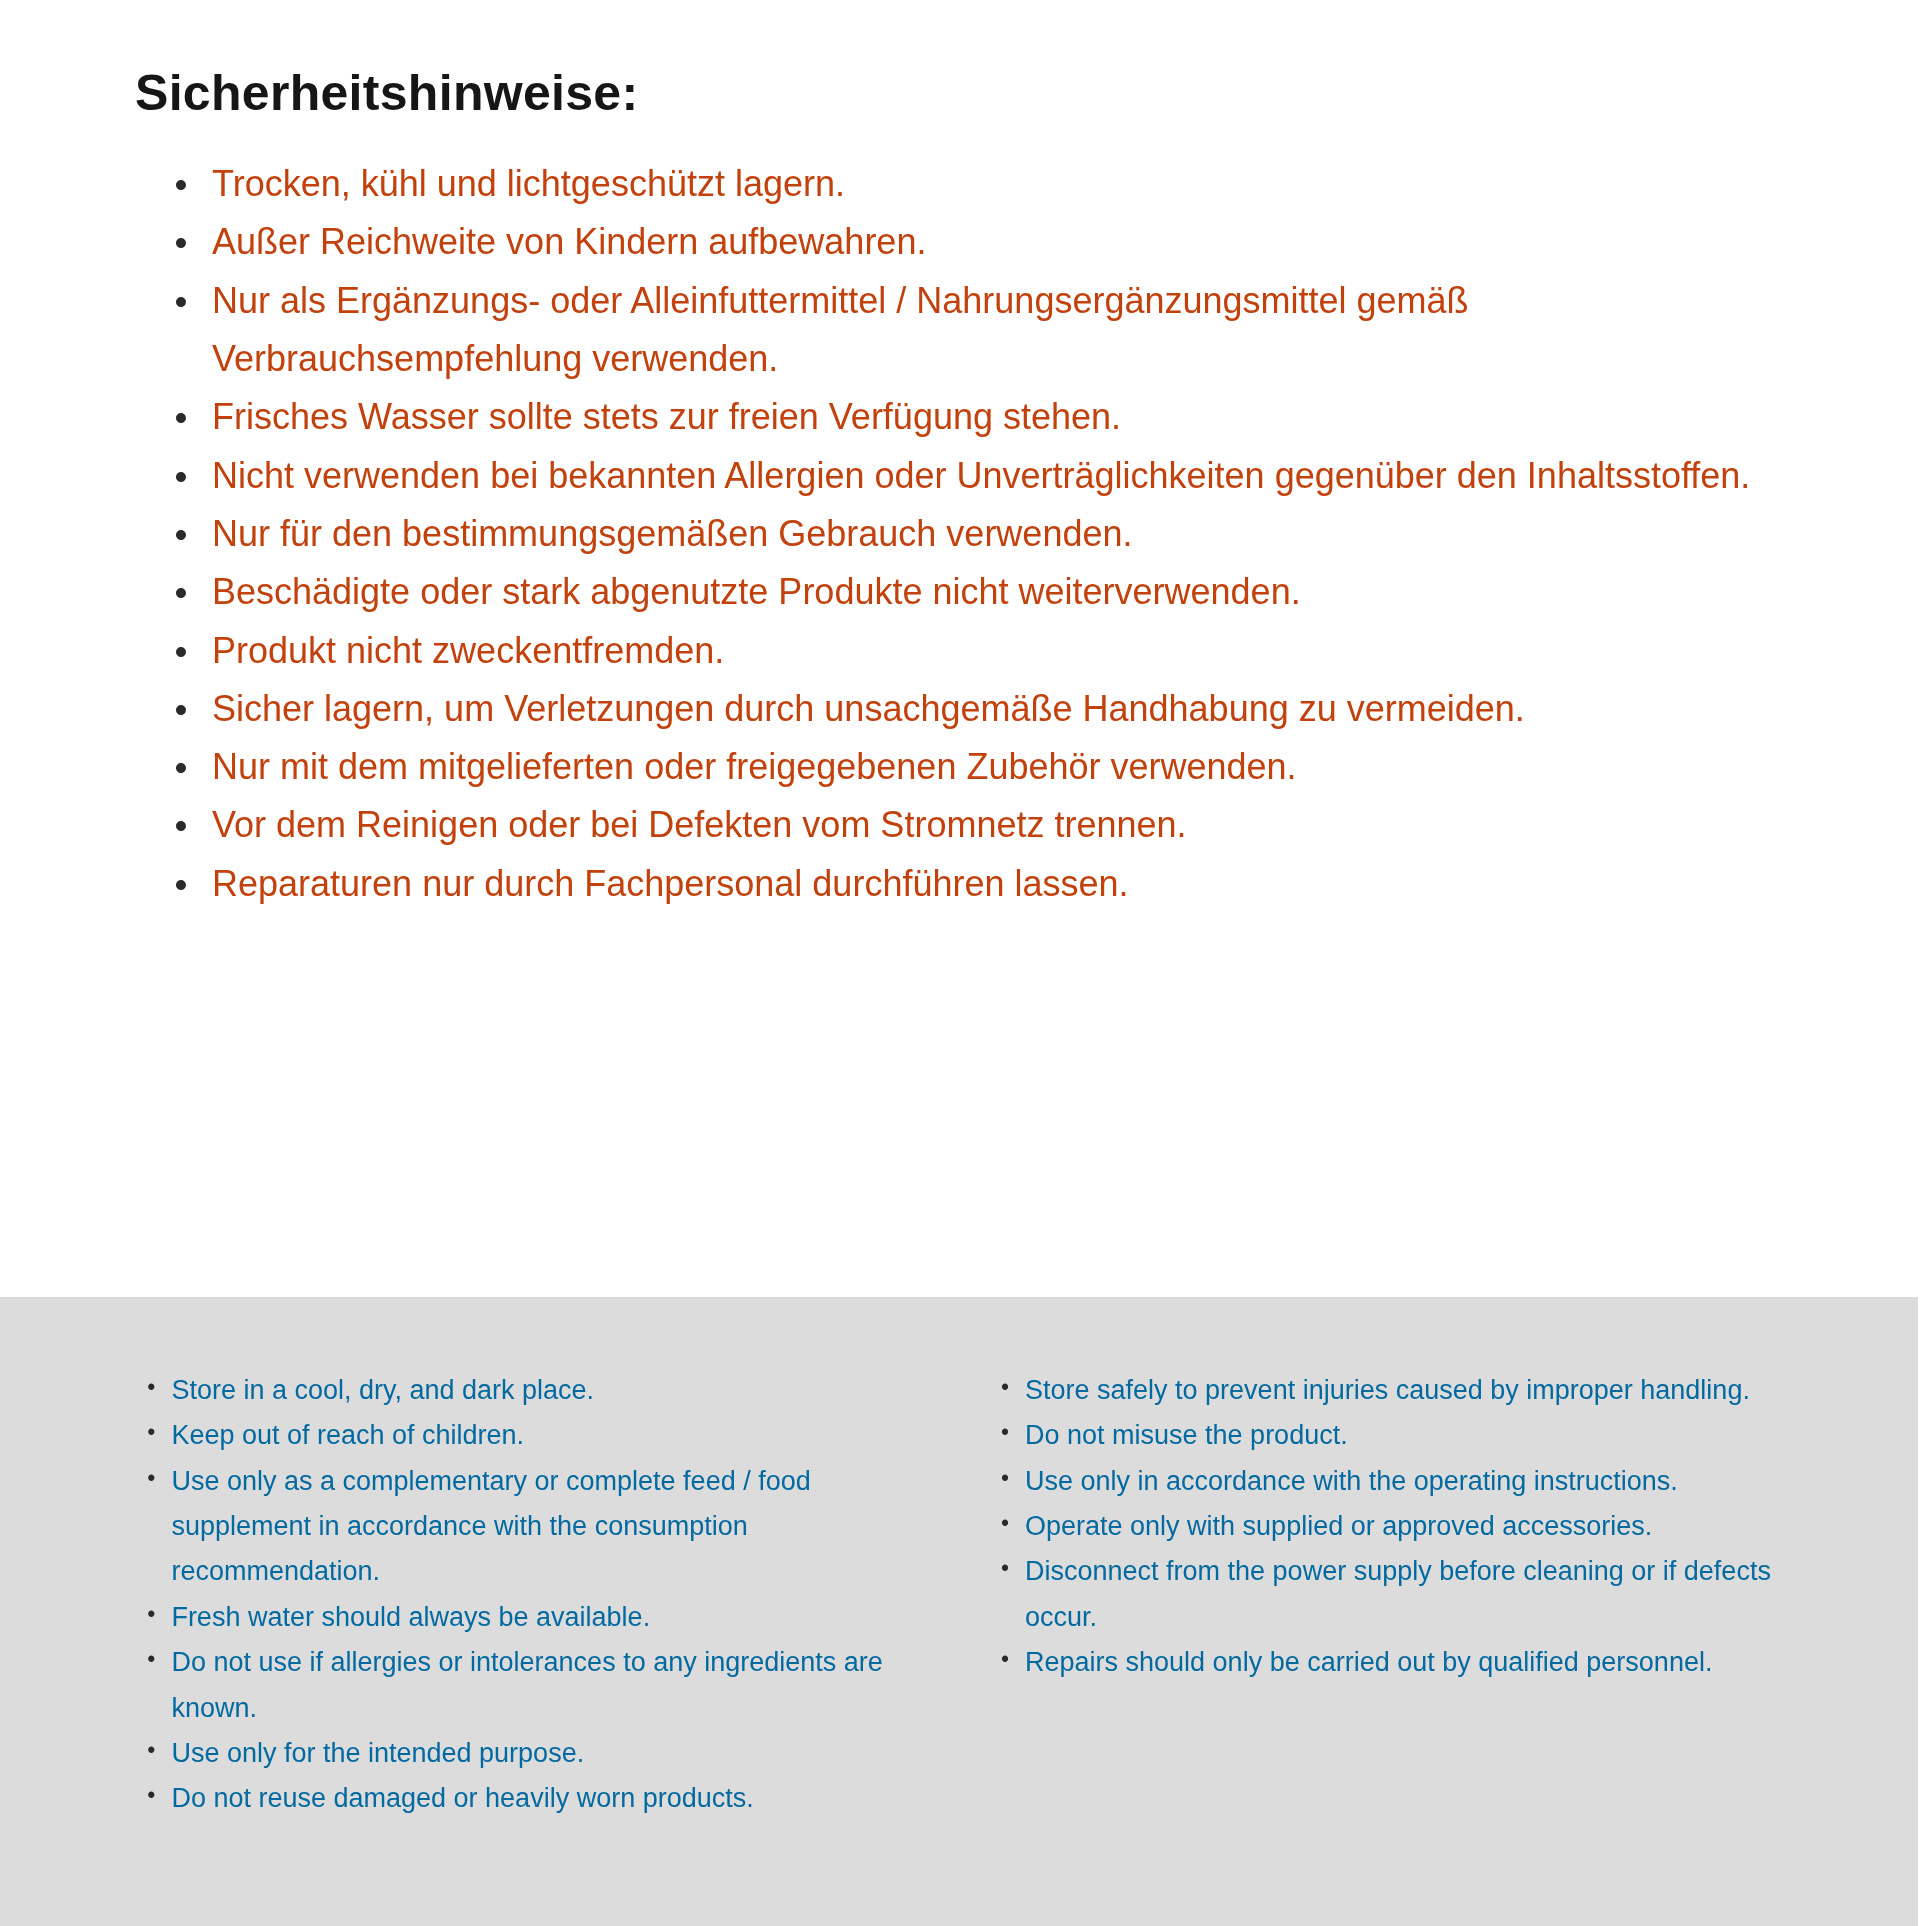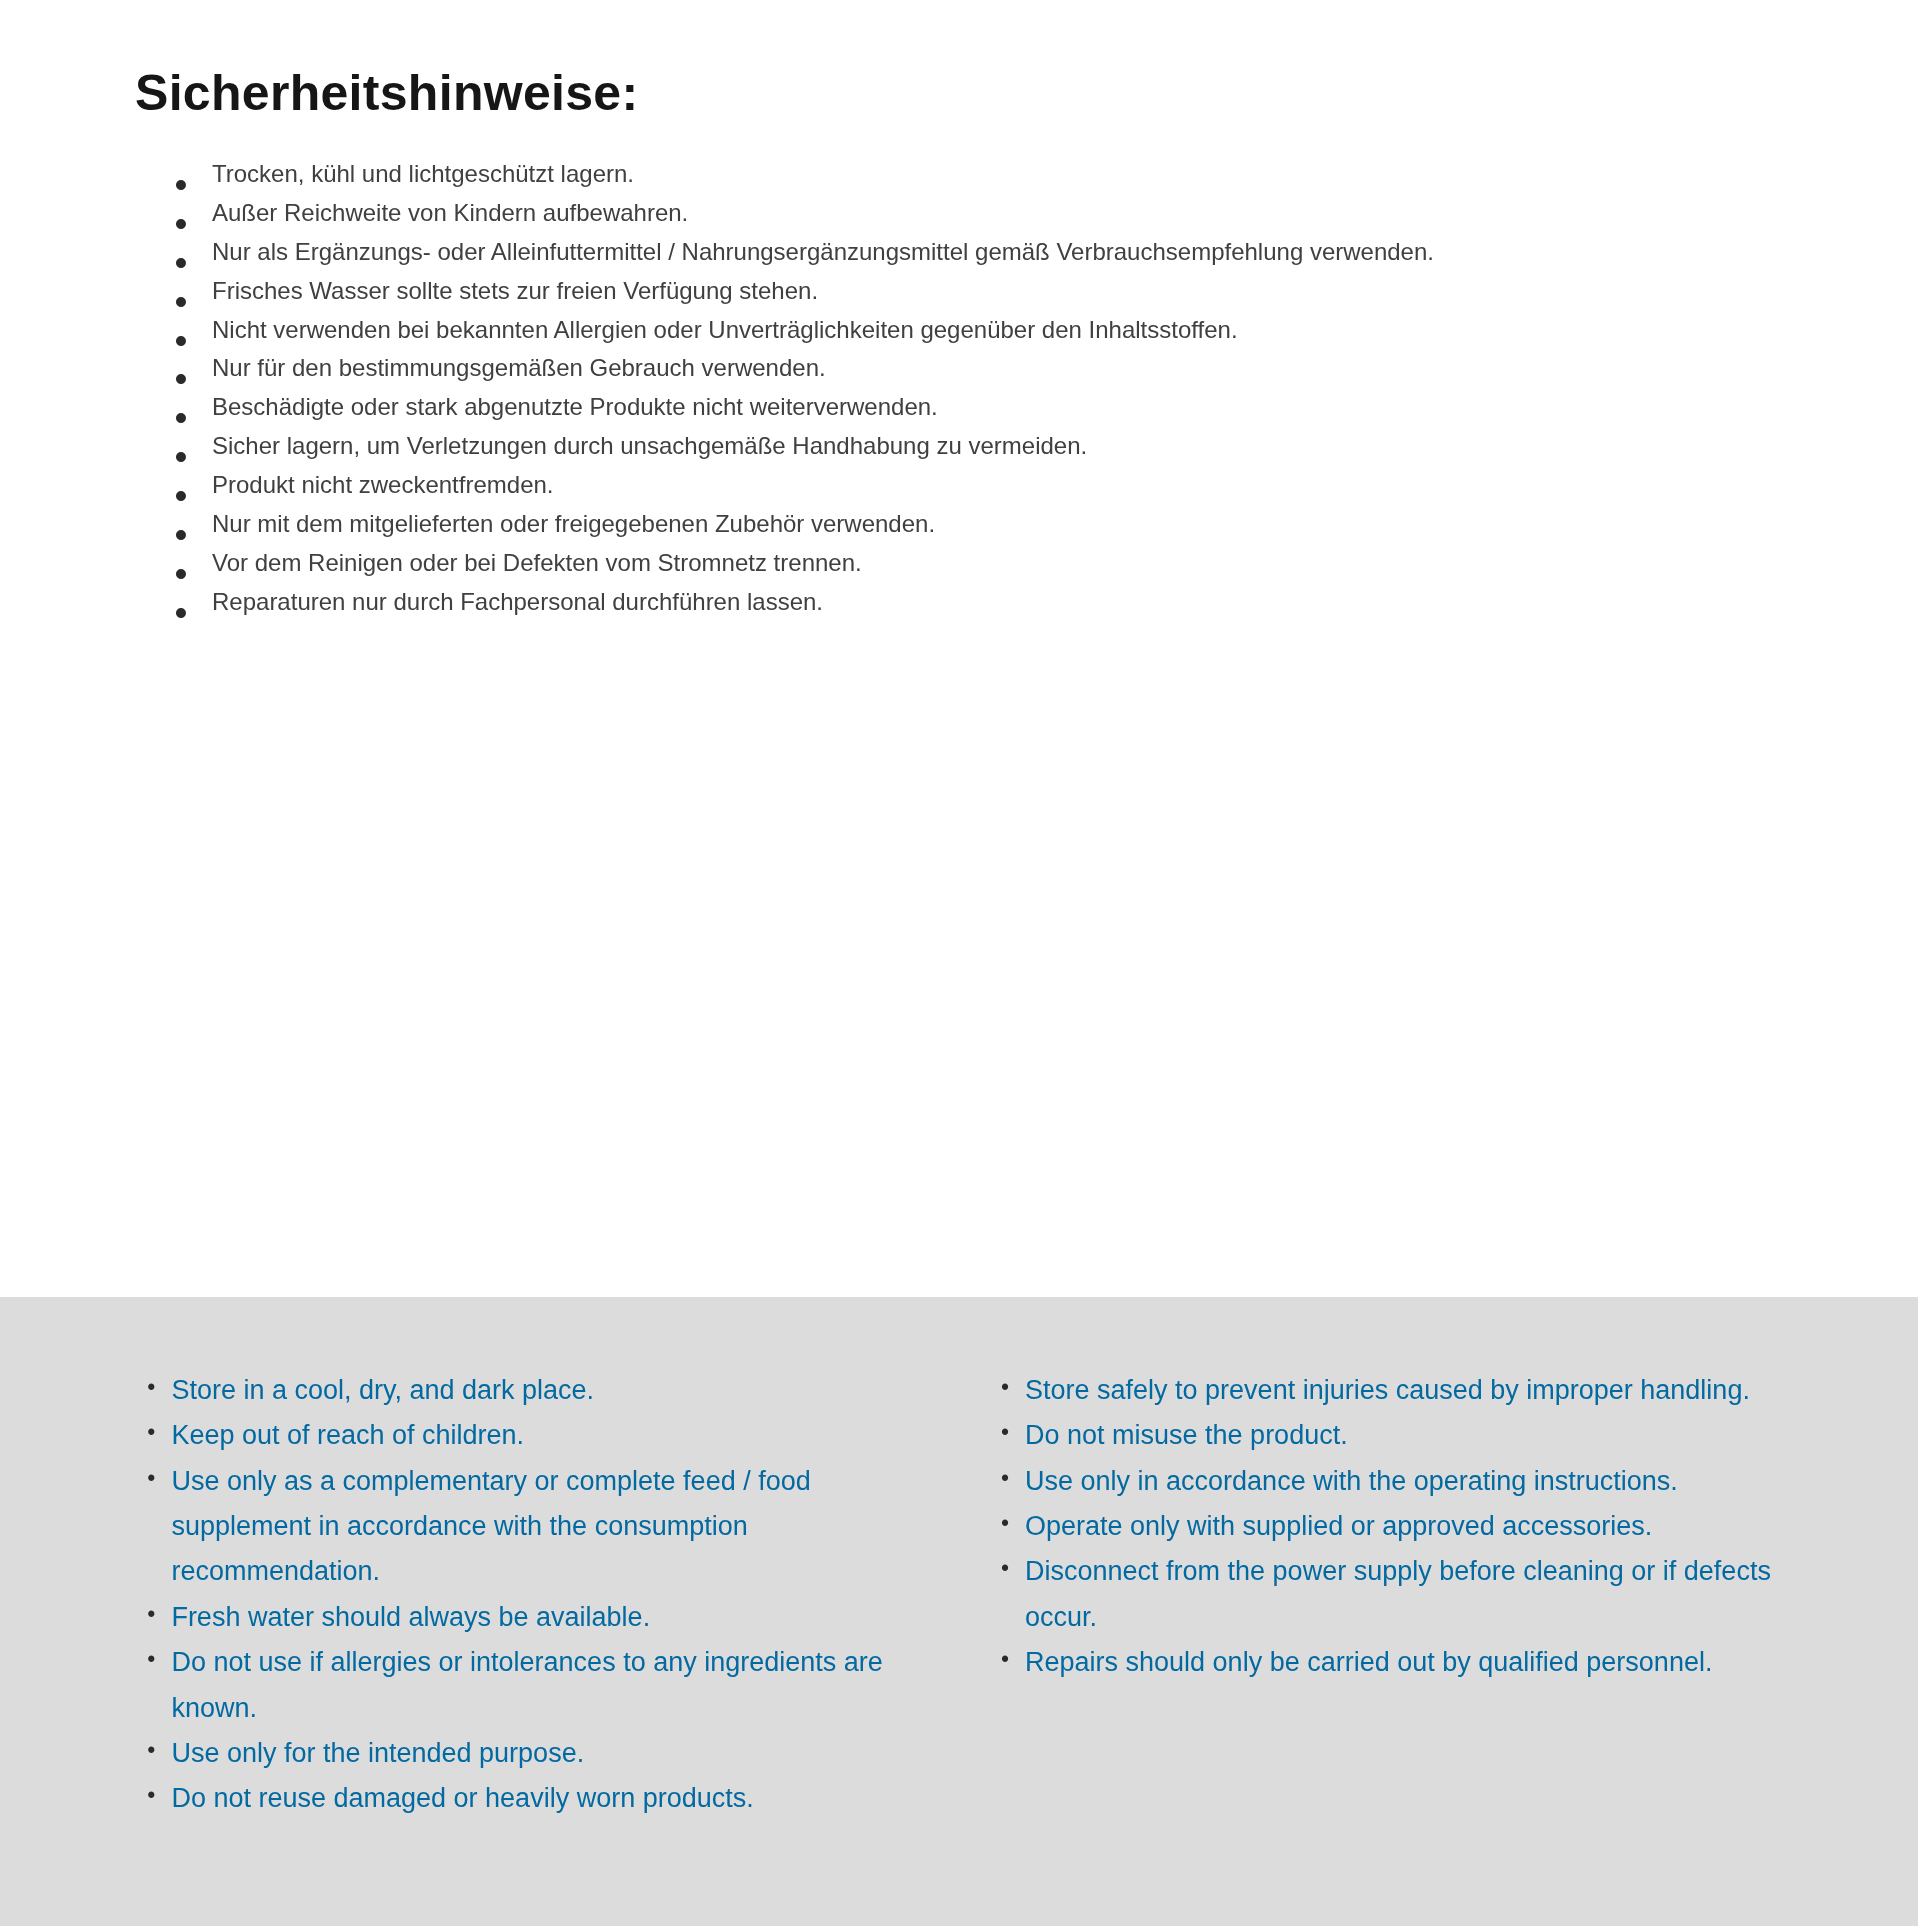--- a/index.html
+++ b/index.html
@@ -37,24 +37,24 @@
   }
 
   .german-list {
     list-style: none;
     margin-left: 37px;
     max-width: 1682px;
   }
 
   .german-list li {
     position: relative;
-    font-size: 24px;
+    font-size: 36px;
     line-height: 1.62;
     padding-left: 40px;
-    color: #404040;
+    color: #c2410c;
     font-weight: 400;
   }
 
   .german-list li::before {
     content: "\2022";
     position: absolute;
     left: 2.6px;
     top: 0;
     font-size: 37px;
     color: #2a2a2a;
@@ -112,22 +112,22 @@
   <section class="german-section">
     <h1 class="german-title">Sicherheitshinweise:</h1>
     <ul class="german-list">
         <li>Trocken, kühl und lichtgeschützt lagern.</li>
         <li>Außer Reichweite von Kindern aufbewahren.</li>
         <li>Nur als Ergänzungs- oder Alleinfuttermittel / Nahrungsergänzungsmittel gemäß Verbrauchsempfehlung verwenden.</li>
         <li>Frisches Wasser sollte stets zur freien Verfügung stehen.</li>
         <li>Nicht verwenden bei bekannten Allergien oder Unverträglichkeiten gegenüber den Inhaltsstoffen.</li>
         <li>Nur für den bestimmungsgemäßen Gebrauch verwenden.</li>
         <li>Beschädigte oder stark abgenutzte Produkte nicht weiterverwenden.</li>
+        <li>Produkt nicht zweckentfremden.</li>
         <li>Sicher lagern, um Verletzungen durch unsachgemäße Handhabung zu vermeiden.</li>
-        <li>Produkt nicht zweckentfremden.</li>
         <li>Nur mit dem mitgelieferten oder freigegebenen Zubehör verwenden.</li>
         <li>Vor dem Reinigen oder bei Defekten vom Stromnetz trennen.</li>
         <li>Reparaturen nur durch Fachpersonal durchführen lassen.</li>
       </ul>
   </section>
 
   <section class="english-section">
 
     <div class="english-col-left">
       <ul class="english-list">

